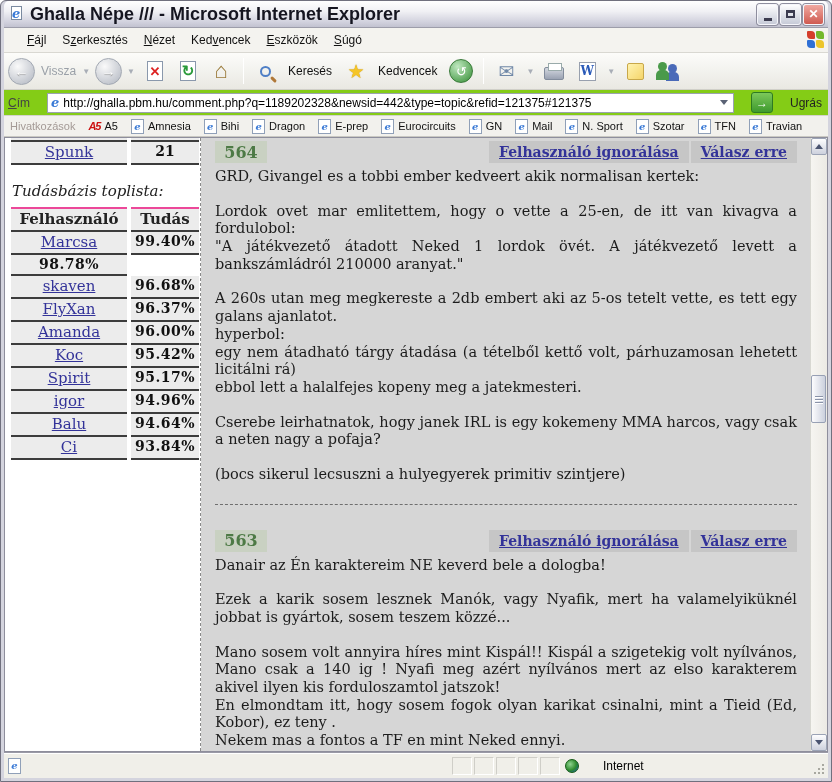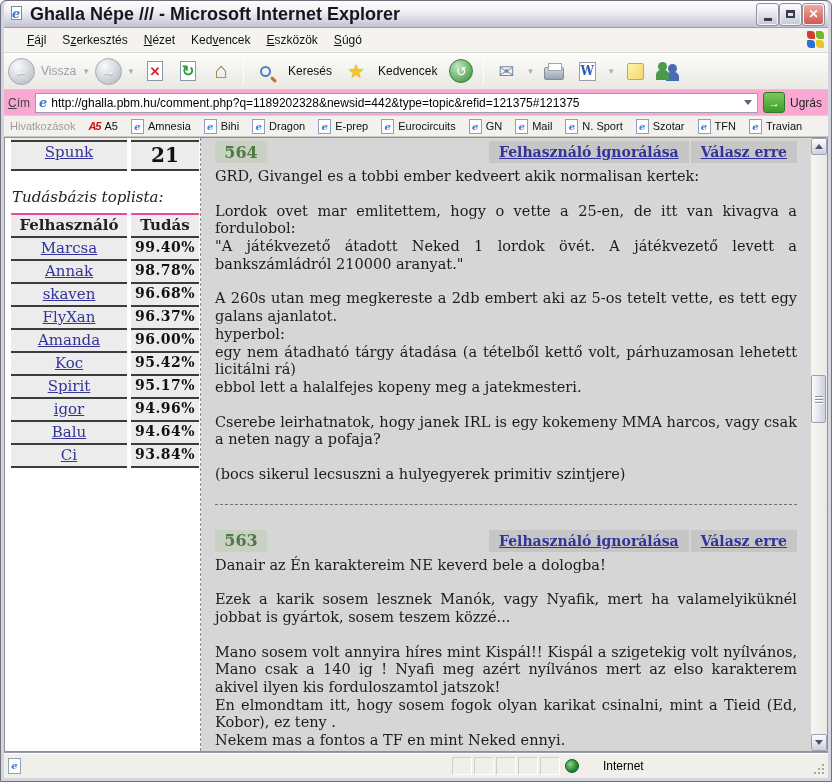--- a/index.html
+++ b/index.html
@@ -90,22 +90,22 @@
               font:bold 12px "DejaVu Serif",serif; color:#2a5ab8; }
   .note { width:17px; height:17px; background:linear-gradient(135deg,#fff3b0,#f5d56a); border:1px solid #c8a84a; border-radius:2px; }
   .people { position:relative; width:24px; height:22px; }
   .people i { position:absolute; width:9px; height:9px; border-radius:50%; }
   .people .h1 { background:#4a9a4a; left:2px; top:2px; }
   .people .h2 { background:#4a6ab8; left:12px; top:4px; }
   .people::after { content:""; position:absolute; left:0; top:10px; width:13px; height:10px; background:#4a9a4a; border-radius:5px 5px 0 0; }
   .people::before { content:""; position:absolute; left:10px; top:12px; width:13px; height:9px; background:#4a6ab8; border-radius:5px 5px 0 0; }
 
   
-  .addressbar { height:26px; flex:0 0 26px; background:#f9a8d4;
-    display:flex; align-items:center; padding:0 4px; gap:5px; border-bottom:1px solid #d4d3cc; }
+  .addressbar { height:26px; flex:0 0 26px; background:#84cc16;
+    display:flex; align-items:center; padding:0 4px; gap:17px; border-bottom:1px solid #d4d3cc; }
   .addr-label { color:#444; }
   .addr-label u { text-decoration:underline; }
   .addr-field { flex:1; height:20px; background:#fff; border:1px solid #9aa2b0;
     display:flex; align-items:center; padding:0 2px 0 3px; gap:4px; overflow:hidden; }
   .addr-e { font:bold italic 13px "DejaVu Serif",serif; color:#3a7ad6; flex:0 0 auto; }
   .addr-url { flex:1; font-size:12px; color:#000; white-space:nowrap; overflow:hidden; }
   .combo-arrow { flex:0 0 14px; height:16px; display:flex; align-items:center; justify-content:center; }
   .chev-down { width:0; height:0; border-left:4px solid transparent; border-right:4px solid transparent; border-top:5px solid #5a6275; }
   .go-btn { width:22px; height:21px; border-radius:3px;
     background:linear-gradient(to bottom,#7cc85a,#3e9a2e); border:1px solid #2e7a22;
@@ -128,21 +128,21 @@
 
   
   .sidebar { flex:0 0 196px; background:#ffffff; border-right:1px dashed #8a8a8a;
     font-family:"DejaVu Serif",serif; padding:0 0 0 6px; overflow:hidden; }
   .side-grid { display:grid; grid-template-columns:116px 68px; column-gap:4px; }
   .side-cell { background:#ececec; border-bottom:2px solid #3c3c3c; text-align:center;
     font-size:15px; padding:1px 0 2px; }
   .side-cell.top-edge { border-top:2px solid #ec4899; }
   .cut-row .side-cell { height:4px; padding:0; background:#ececec; border-bottom:2px solid #3c3c3c; }
   .side-link { color:#333399; text-decoration:underline; }
-  .side-num { font-weight:bold; font-size:20px; color:#111; }
+  .side-num { font-weight:bold; font-size:14px; color:#111; }
   .toplist-heading { font-size:15px; color:#222; margin:17px 0 7px 1px;font-style:italic; }
   .side-head { font-weight:bold; color:#222; }
   .pct { font-weight:bold; color:#111; font-size:14px; letter-spacing:0.5px; }
 
   
   .main { flex:1; background:#d6d6d6; padding:3px 13px 0 14px; overflow:hidden;
     font-family:"DejaVu Serif",serif; }
   .post-header { display:flex; gap:2px; height:22px; margin-bottom:5px; }
   .ph-num { flex:0 0 52px; background:#c9d1c2; color:#4d7a45; font-weight:bold; font-size:16px;
     display:flex; align-items:center; justify-content:center; }
@@ -354,21 +354,20 @@
 
       <div class="side-grid">
         <span class="side-cell side-head top-edge">Felhasználó</span>
         <span class="side-cell side-head top-edge">Tudás</span>
       </div>
       <div class="side-grid">
         <span class="side-cell"><a class="side-link">Marcsa</a></span>
         <span class="side-cell pct">99.40%</span>
       </div>
       <div class="side-grid">
-        <span class="side-cell"><a class="side-link">Annak</a></span>
         <span class="side-cell pct">98.78%</span>
       </div>
       <div class="side-grid">
         <span class="side-cell"><a class="side-link">skaven</a></span>
         <span class="side-cell pct">96.68%</span>
       </div>
       <div class="side-grid">
         <span class="side-cell"><a class="side-link">FlyXan</a></span>
         <span class="side-cell pct">96.37%</span>
       </div>

